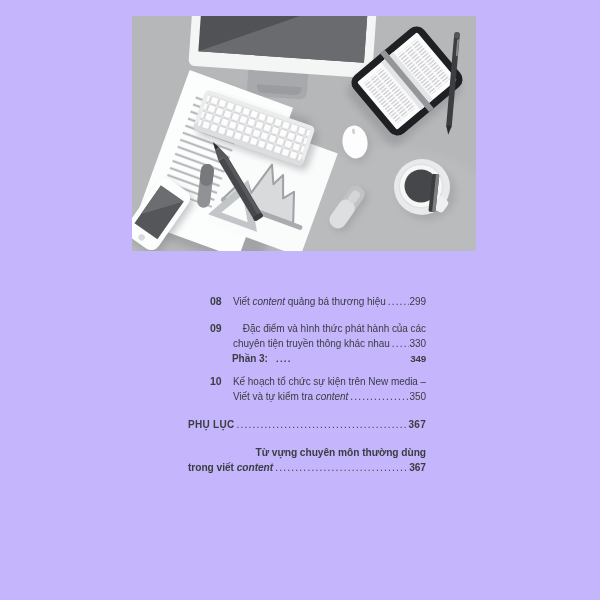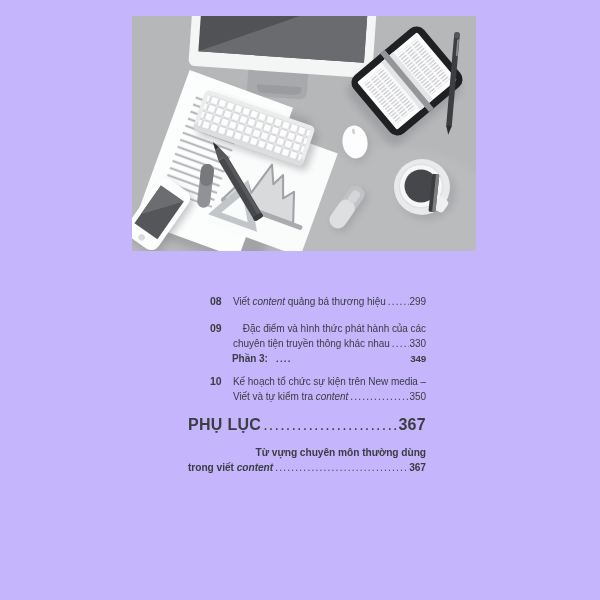--- a/index.html
+++ b/index.html
@@ -18,21 +18,21 @@
   .lrow>.txt{flex:none;white-space:nowrap;text-align:center;}
   .leader{flex:1;min-width:4px;overflow:hidden;white-space:nowrap;letter-spacing:1.2px;
           padding:0 2px;}
   .pagenum{flex:none;}
   i{font-style:italic;}
   .mb12{margin-bottom:12px;} .mb10{} .mb8{margin-bottom:8px;padding-left:44px;}
   .mb13{margin-bottom:13px;}
   .part3{display:flex;font-weight:700;}
   .part3 .plabel{flex:none;width:42px;font-weight:700;}
   .part3 .ebody{letter-spacing:-0.2px;font-size:9.8px;}
-  .appendix{display:flex;font-weight:700;font-size:16px;letter-spacing:0.3px;}
+  .appendix{display:flex;font-weight:700;font-size:10px;letter-spacing:0.3px;}
   .appendix .leader{font-weight:400;letter-spacing:1.2px;}
   .glossary{font-weight:700;font-size:10.2px;}
   .glossary .leader{font-weight:400;}
 </style>
 </head>
 <body>
 
 <div class="page">
 
   <div class="hero">

